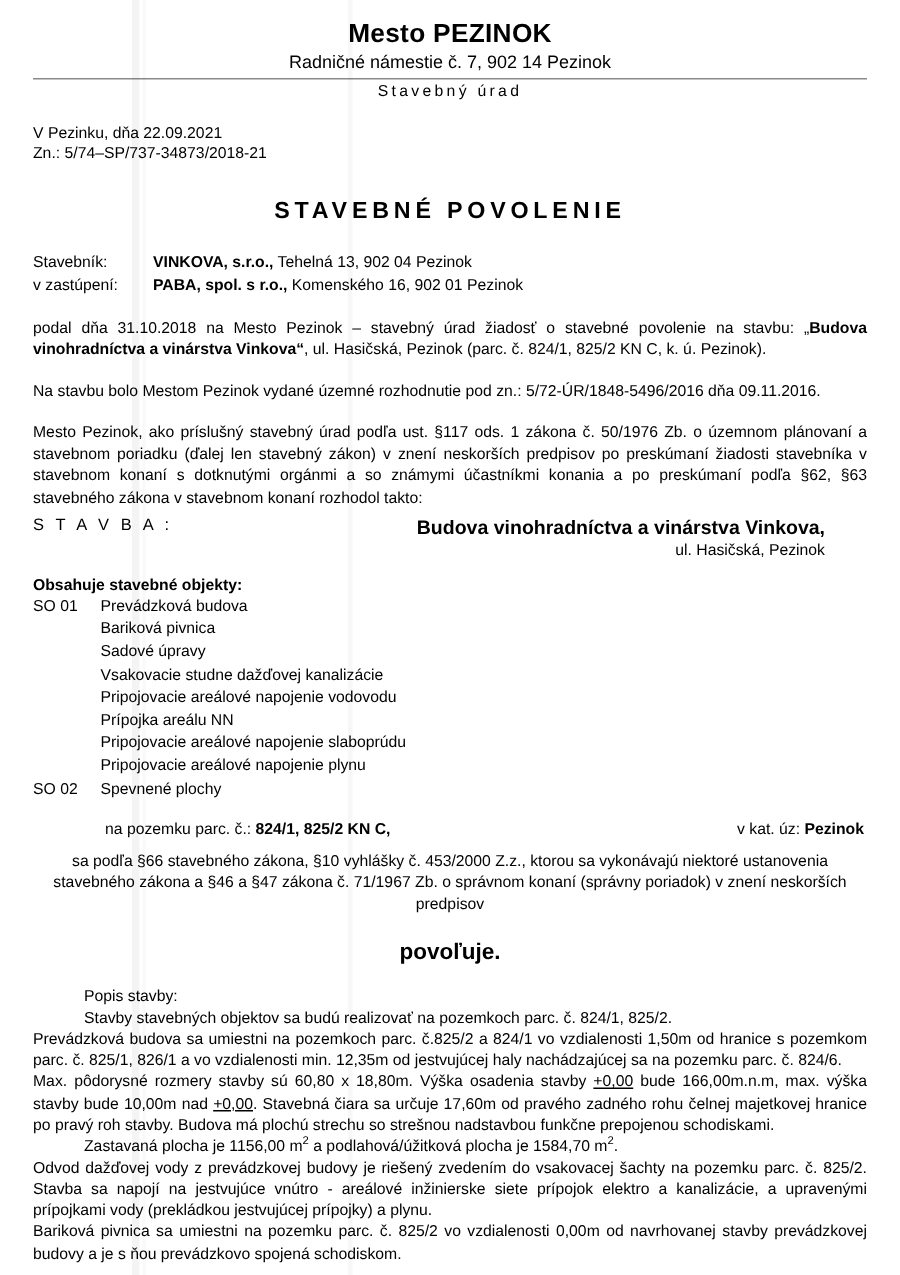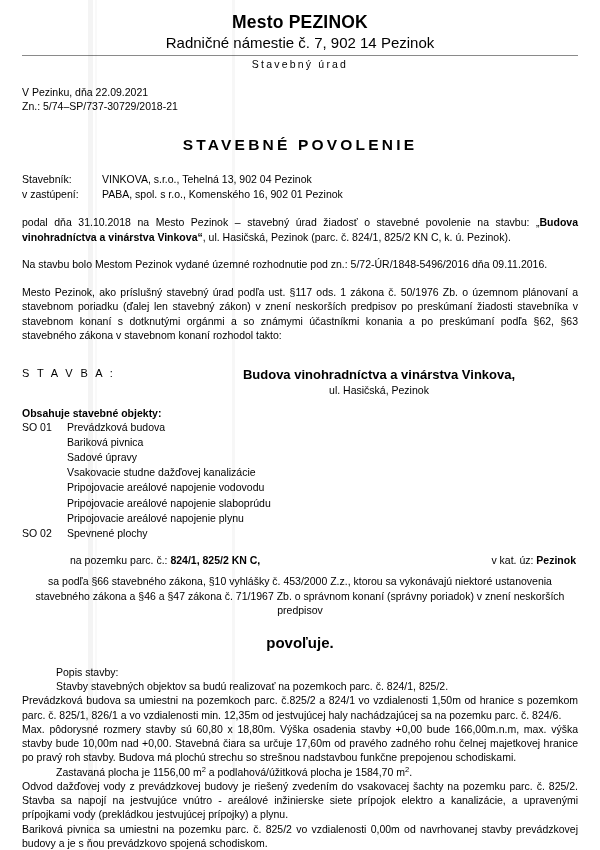--- a/index.html
+++ b/index.html
@@ -35,21 +35,21 @@
   .hdr-title {
     text-align: center;
     font-size: 17.5px;
     font-weight: bold;
     letter-spacing: 0.2px;
     margin: 12px 0 0 0;
     line-height: 1.15;
   }
   .hdr-addr {
     text-align: center;
-    font-size: 15px;
+    font-size: 12px;
     margin: 2px 0 0 0;
     line-height: 1.2;
   }
   .hdr-rule {
     border: 0;
     border-top: 1px solid #8a8a8a;
     margin: 3px 0 0 0;
     width: 100%;
   }
   .hdr-office {
@@ -74,41 +74,41 @@
     margin: 22px 0 0 0;
   }
 
   .parties {
     margin: 18px 0 0 0;
     font-size: 10.5px;
     line-height: 1.45;
   }
   .party-row { display: flex; }
   .party-label { width: 80px; flex: 0 0 80px; }
-  .party-val b { font-weight: normal; }
+  .party-val b { font-weight: bold; }
 
   p.body {
     font-size: 10.5px;
     line-height: 1.38;
     text-align: justify;
     margin: 13px 0 0 0;
   }
 
   .stavba-row {
     display: flex;
     align-items: flex-start;
-    margin: 24px 0 0 0;
+    margin: 5px 0 0 0;
     gap: 36px;
   }
   .stavba-label {
     font-size: 11px;
     letter-spacing: 2.4px;
     flex: 0 0 150px;
   }
-  .stavba-main { flex: 1; text-align: center; padding-right: 28px; }
+  .stavba-main { flex: 1; text-align: right; padding-right: 28px; }
   .stavba-name {
     font-size: 13px;
     font-weight: bold;
     line-height: 1.25;
   }
   .stavba-addr {
     font-size: 10.5px;
     line-height: 1.3;
     margin-top: 1px;
   }
@@ -156,42 +156,42 @@
   .desc {
     font-size: 10.5px;
     line-height: 1.36;
     margin: 14px 0 0 0;
   }
   .desc p {
     margin: 0;
     text-align: justify;
   }
   .desc p.plain { text-align: left; padding-left: 34px; }
-  .uline { }
+  .uline { text-decoration: underline; }
   sup { font-size: 7.5px; vertical-align: super; line-height: 0; }
 </style>
 </head>
 <body>
 
 <div id="page">
 
   <div class="scan-band a"></div>
   <div class="scan-band b"></div>
   <div class="scan-band c"></div>
 
   <div>
     <div class="hdr-title">Mesto PEZINOK</div>
     <div class="hdr-addr">Radničné námestie č. 7, 902 14 Pezinok</div>
     <hr class="hdr-rule">
     <div class="hdr-office">Stavebný úrad</div>
   </div>
 
   <div class="meta">
     <div>V Pezinku, dňa 22.09.2021</div>
-    <div>Zn.: 5/74–SP/737-30729/2018-21</div>
+    <div>Zn.: 5/74–SP/737-34873/2018-21</div>
   </div>
 
   <div class="doc-title">STAVEBNÉ POVOLENIE</div>
 
   <div class="parties">
     <div class="party-row">
       <div class="party-label">Stavebník:</div>
       <div class="party-val"><b>VINKOVA, s.r.o.,</b><span> Tehelná 13, 902 04  Pezinok</span></div>
     </div>
     <div class="party-row">
@@ -231,20 +231,24 @@
     <div class="obj-row">
         <span class="obj-code"></span>
         <span class="obj-name">Vsakovacie studne dažďovej kanalizácie</span>
       </div>
     <div class="obj-row">
         <span class="obj-code"></span>
         <span class="obj-name">Pripojovacie areálové napojenie vodovodu</span>
       </div>
     <div class="obj-row">
         <span class="obj-code"></span>
+        <span class="obj-name">Prípojka areálu NN</span>
+      </div>
+    <div class="obj-row">
+        <span class="obj-code"></span>
         <span class="obj-name">Pripojovacie areálové napojenie slaboprúdu</span>
       </div>
     <div class="obj-row">
         <span class="obj-code"></span>
         <span class="obj-name">Pripojovacie areálové napojenie plynu</span>
       </div>
     <div class="obj-row">
         <span class="obj-code">SO 02</span>
         <span class="obj-name">Spevnené plochy</span>
       </div>

